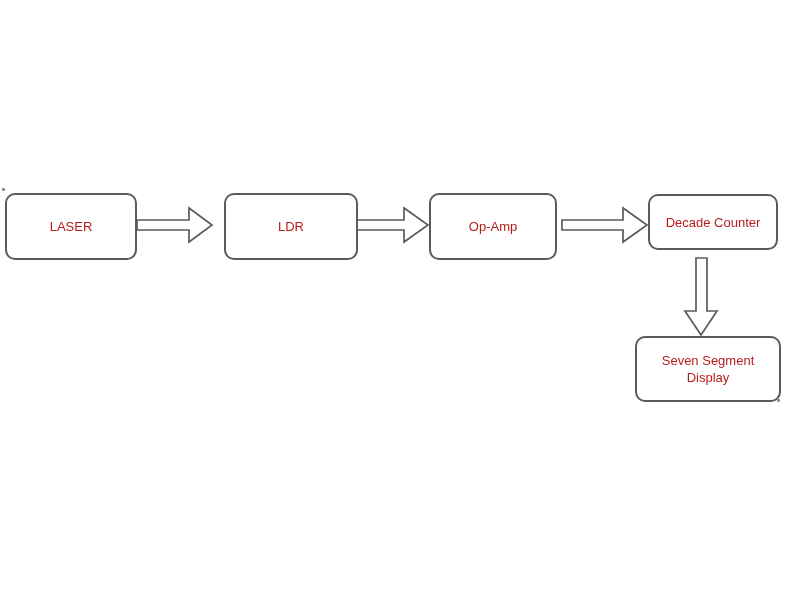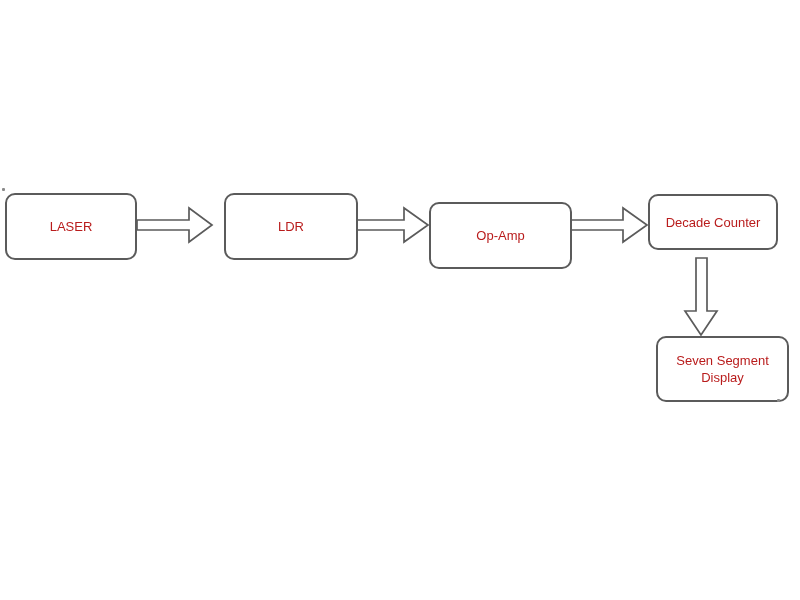--- a/index.html
+++ b/index.html
@@ -25,23 +25,23 @@
     align-items: center;
     justify-content: center;
     text-align: center;
     color: #b91c1c;
     font-size: 13px;
     line-height: 17px;
     padding: 4px 10px;
   }
   .block-laser          { left: 5px;   top: 193px; width: 132px; height: 67px; }
   .block-ldr            { left: 224px; top: 193px; width: 134px; height: 67px; }
-  .block-opamp          { left: 429px; top: 202px; width: 143px; height: 67px; }
+  .block-opamp          { left: 429px; top: 193px; width: 128px; height: 67px; }
   .block-decade-counter { left: 648px; top: 194px; width: 130px; height: 56px; }
-  .block-seven-segment  { left: 656px; top: 336px; width: 133px; height: 66px; }
+  .block-seven-segment  { left: 635px; top: 336px; width: 146px; height: 66px; }
   .arrow-layer {
     position: absolute;
     left: 0;
     top: 0;
     width: 800px;
     height: 600px;
     pointer-events: none;
   }
   .arrow-layer polygon {
     fill: #ffffff;

